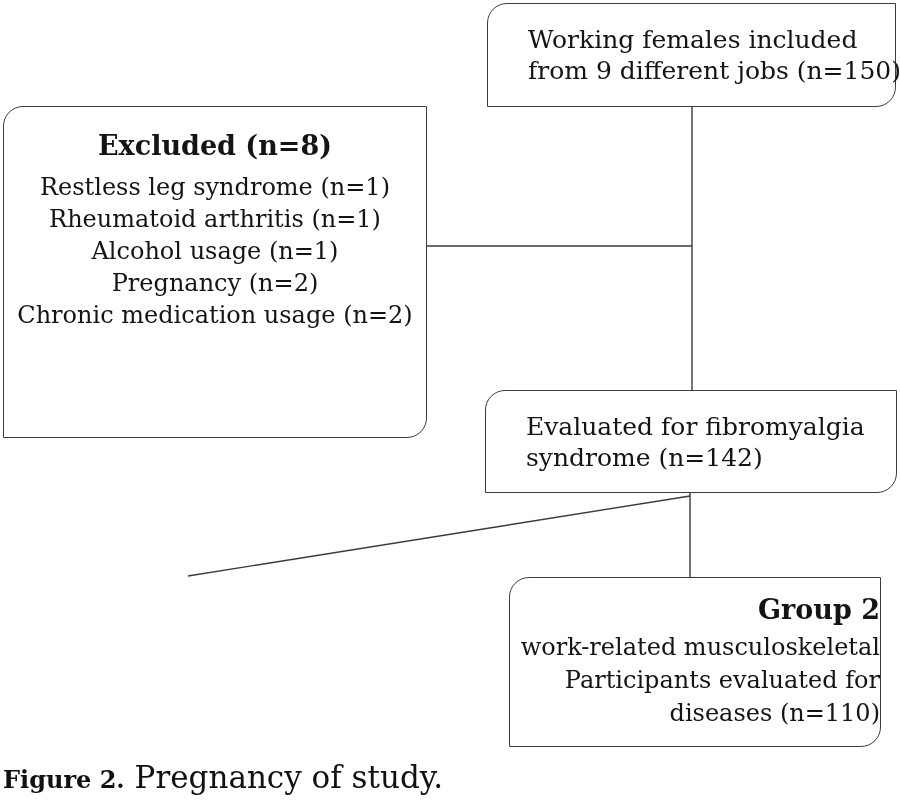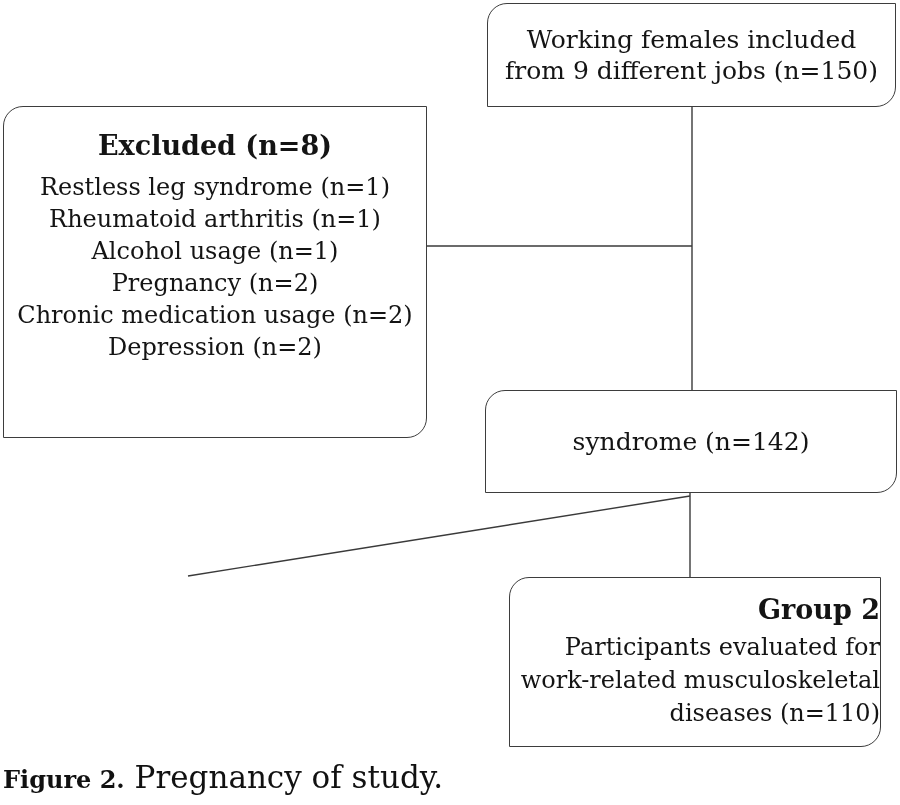--- a/index.html
+++ b/index.html
@@ -32,21 +32,22 @@
     box-sizing: border-box;
     background: #ffffff;
     border: 1.6px solid #3d3d3d;
     border-radius: 20px 0 20px 0;
     text-align: center;
   }
   .node.center-content {
     display: flex;
     flex-direction: column;
     justify-content: center;
-    align-items: center;
+    align-items: flex-start;
+    padding-left: 40px;
   }
   .node-line {
     font-size: 25px;
     line-height: 31px;
     white-space: nowrap;
   }
   .node-title {
     display: block;
     font-weight: bold;
     font-size: 27px;
@@ -133,32 +134,32 @@
     <div class="node-line">from 9 different jobs (n=150)</div>
   </div>
 
   <div id="excluded-box" class="node">
     <span class="node-title">Excluded (n=8)</span>
     <div class="node-line">Restless leg syndrome (n=1)</div>
     <div class="node-line">Rheumatoid arthritis (n=1)</div>
     <div class="node-line">Alcohol usage (n=1)</div>
     <div class="node-line">Pregnancy (n=2)</div>
     <div class="node-line">Chronic medication usage (n=2)</div>
-    <div class="node-line">Depression (n=2)</div>
   </div>
 
   <div id="evaluated-box" class="node center-content">
+    <div class="node-line">Evaluated for fibromyalgia</div>
     <div class="node-line">syndrome (n=142)</div>
   </div>
 
 
   <div id="group2-box" class="node group-lines">
     <span class="node-title">Group 2</span>
+    <div class="node-line">work-related musculoskeletal</div>
     <div class="node-line">Participants evaluated for</div>
-    <div class="node-line">work-related musculoskeletal</div>
     <div class="node-line">diseases (n=110)</div>
   </div>
 
   <div class="figure-caption">
     <span class="caption-label">Figure 2.</span><span> Pregnancy of study.</span>
   </div>
 
 </div>
 
 </body></html>

